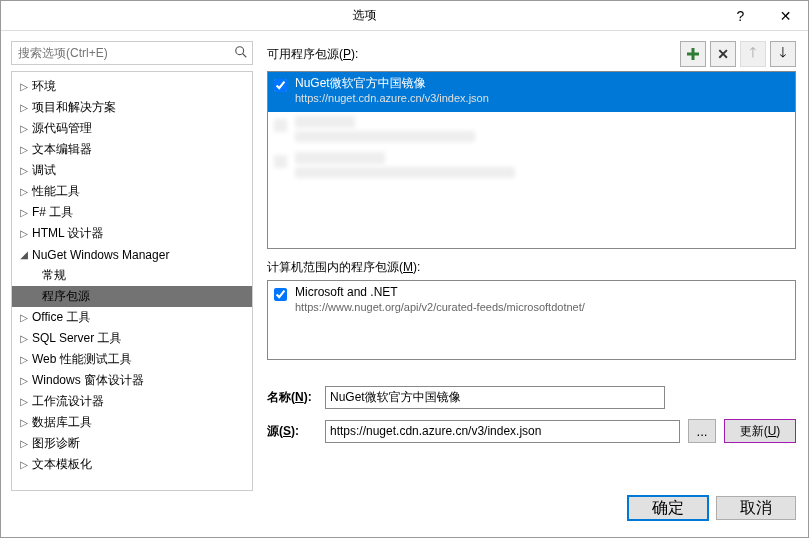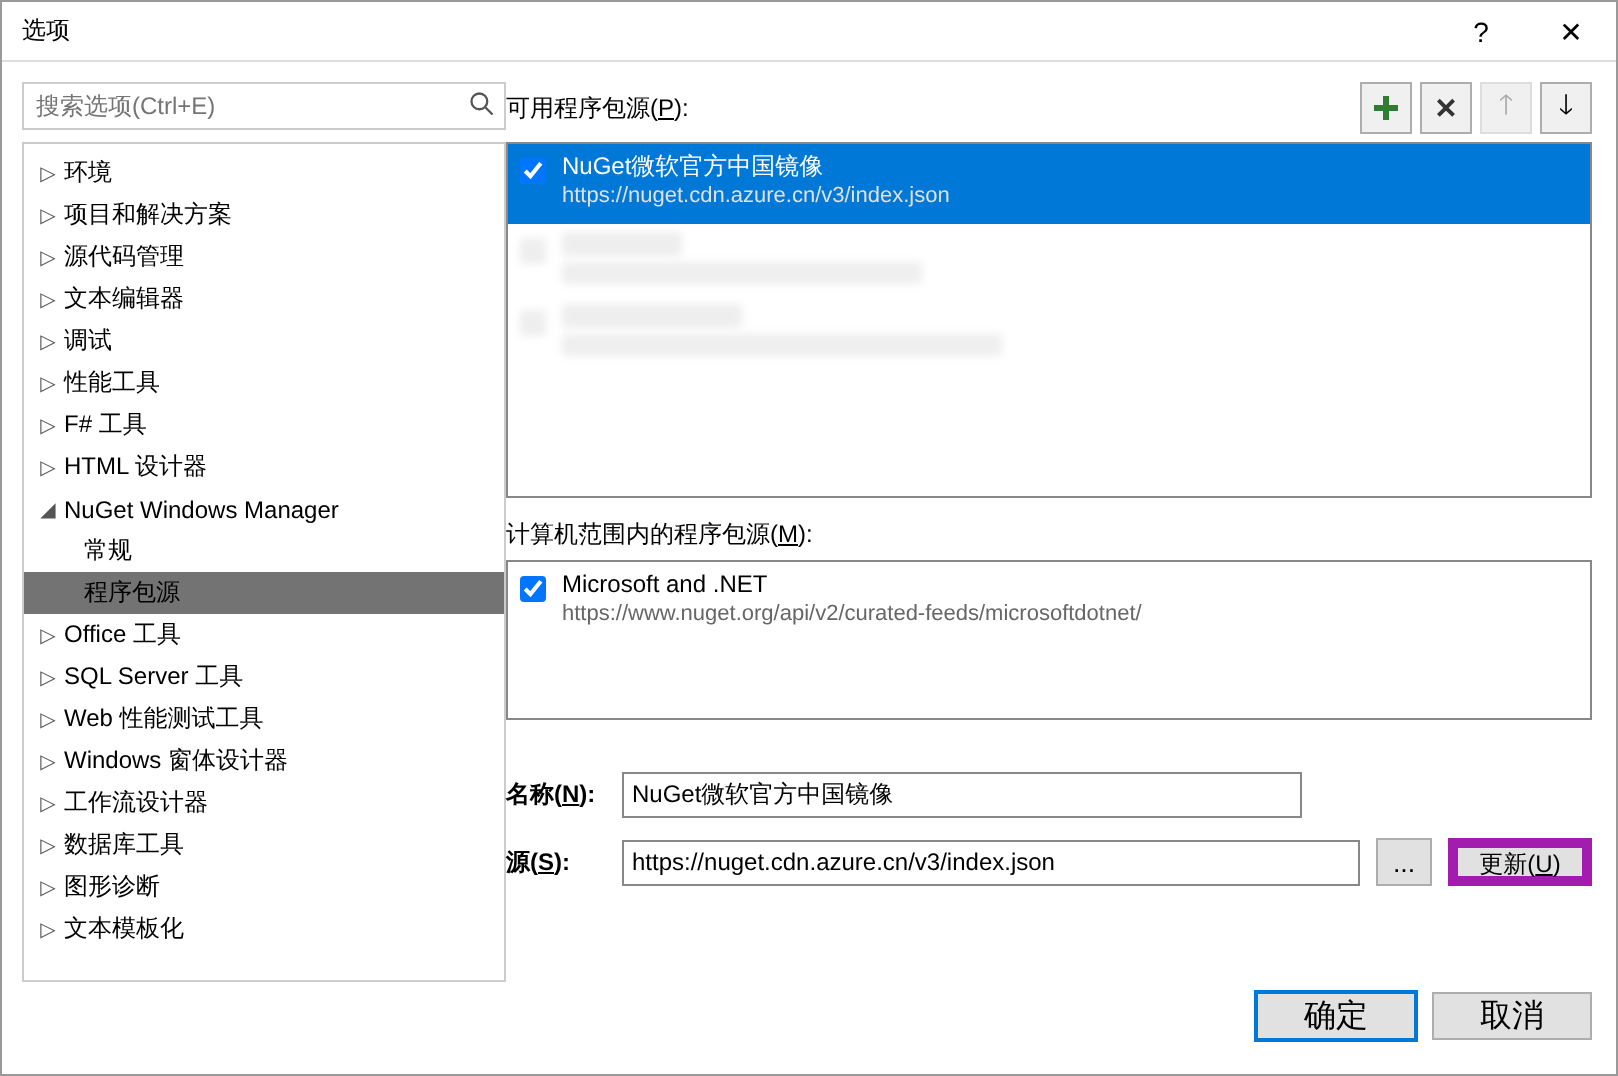--- a/index.html
+++ b/index.html
@@ -1,21 +1,21 @@
 <!DOCTYPE html>
 <html><head>
 <meta charset="utf-8">
 <style>
 * { box-sizing: border-box; margin: 0; padding: 0; }
 body { font-family: "Microsoft YaHei", "Segoe UI", sans-serif; font-size: 12px; color: #000; background: #fff; }
 .window { width: 809px; height: 538px; border: 1px solid #999; display: flex; flex-direction: column; }
 .titlebar { height: 30px; display: flex; align-items: center; padding: 0 0 0 10px; border-bottom: 1px solid #ddd; }
-.titlebar-text { flex: 1; }
+.titlebar-text { flex: 1; text-align: center; }
 .titlebar-btn { width: 45px; height: 30px; display: flex; align-items: center; justify-content: center; font-size: 14px; cursor: default; }
-.body-area { flex: 1; display: flex; padding: 10px 12px 0 10px; gap: 0; overflow: hidden; }
+.body-area { flex: 1; display: flex; padding: 10px 12px 0 10px; gap: 14px; overflow: hidden; }
 .sidebar { width: 242px; display: flex; flex-direction: column; }
 .search-wrap { position: relative; border: 1px solid #ccc; height: 24px; margin-bottom: 6px; }
 .search-input { width: 100%; height: 22px; border: none; padding: 0 24px 0 6px; outline: none; font-family: inherit; font-size: 12px; }
 .search-icon { position: absolute; right: 4px; top: 3px; color: #666; font-size: 14px; }
 .tree { flex: 1; border: 1px solid #ccc; overflow-y: auto; padding: 4px 0; }
 .tree-item { display: flex; align-items: center; height: 21px; padding-left: 6px; cursor: default; white-space: nowrap; }
 .tree-item.selected { background: #737373; }
 .tree-arrow { width: 12px; display: inline-flex; justify-content: center; font-size: 10px; color: #555; }
 .tree-label { padding-left: 2px; }
 .tree-child { padding-left: 28px; }
@@ -37,21 +37,21 @@
 .source-item:not(.selected) .source-url { color: #666; }
 .blur-item { display: flex; padding: 4px 6px 6px 6px; gap: 8px; }
 .blur-block { background: #eee; filter: blur(2px); border-radius: 2px; }
 .machine-label { margin: 10px 0 4px 0; }
 .field-row { display: flex; align-items: center; margin-bottom: 10px; gap: 8px; }
 .field-label { width: 50px; font-weight: bold; }
 .field-input { height: 23px; border: 1px solid #888; padding: 0 4px; font-family: inherit; font-size: 12px; }
 .name-input { width: 340px; }
 .src-input { flex: 1; }
 .browse-btn { width: 28px; height: 24px; border: 1px solid #adadad; background: #e1e1e1; cursor: default; }
-.update-btn { width: 72px; height: 24px; border: 5px solid #a21caf; background: #e1e1e1; cursor: default; font-size: 12px; }
+.update-btn { width: 72px; height: 24px; border: 1px solid #a21caf; background: #e1e1e1; cursor: default; font-size: 12px; }
 .footer { height: 46px; border-top: none; display: flex; justify-content: flex-end; align-items: center; padding: 0 12px 12px 0; gap: 8px; }
 .footer-btn { width: 80px; height: 24px; border: 1px solid #adadad; background: #e1e1e1; font-size: 16px; cursor: default; }
 .footer-btn.primary { border: 1px solid #0078d7; outline: 1px solid #0078d7; }
 svg.plus { width: 14px; height: 14px; }
 u { text-decoration: underline; }
 </style>
 </head>
 <body>
 
 <div class="window">

